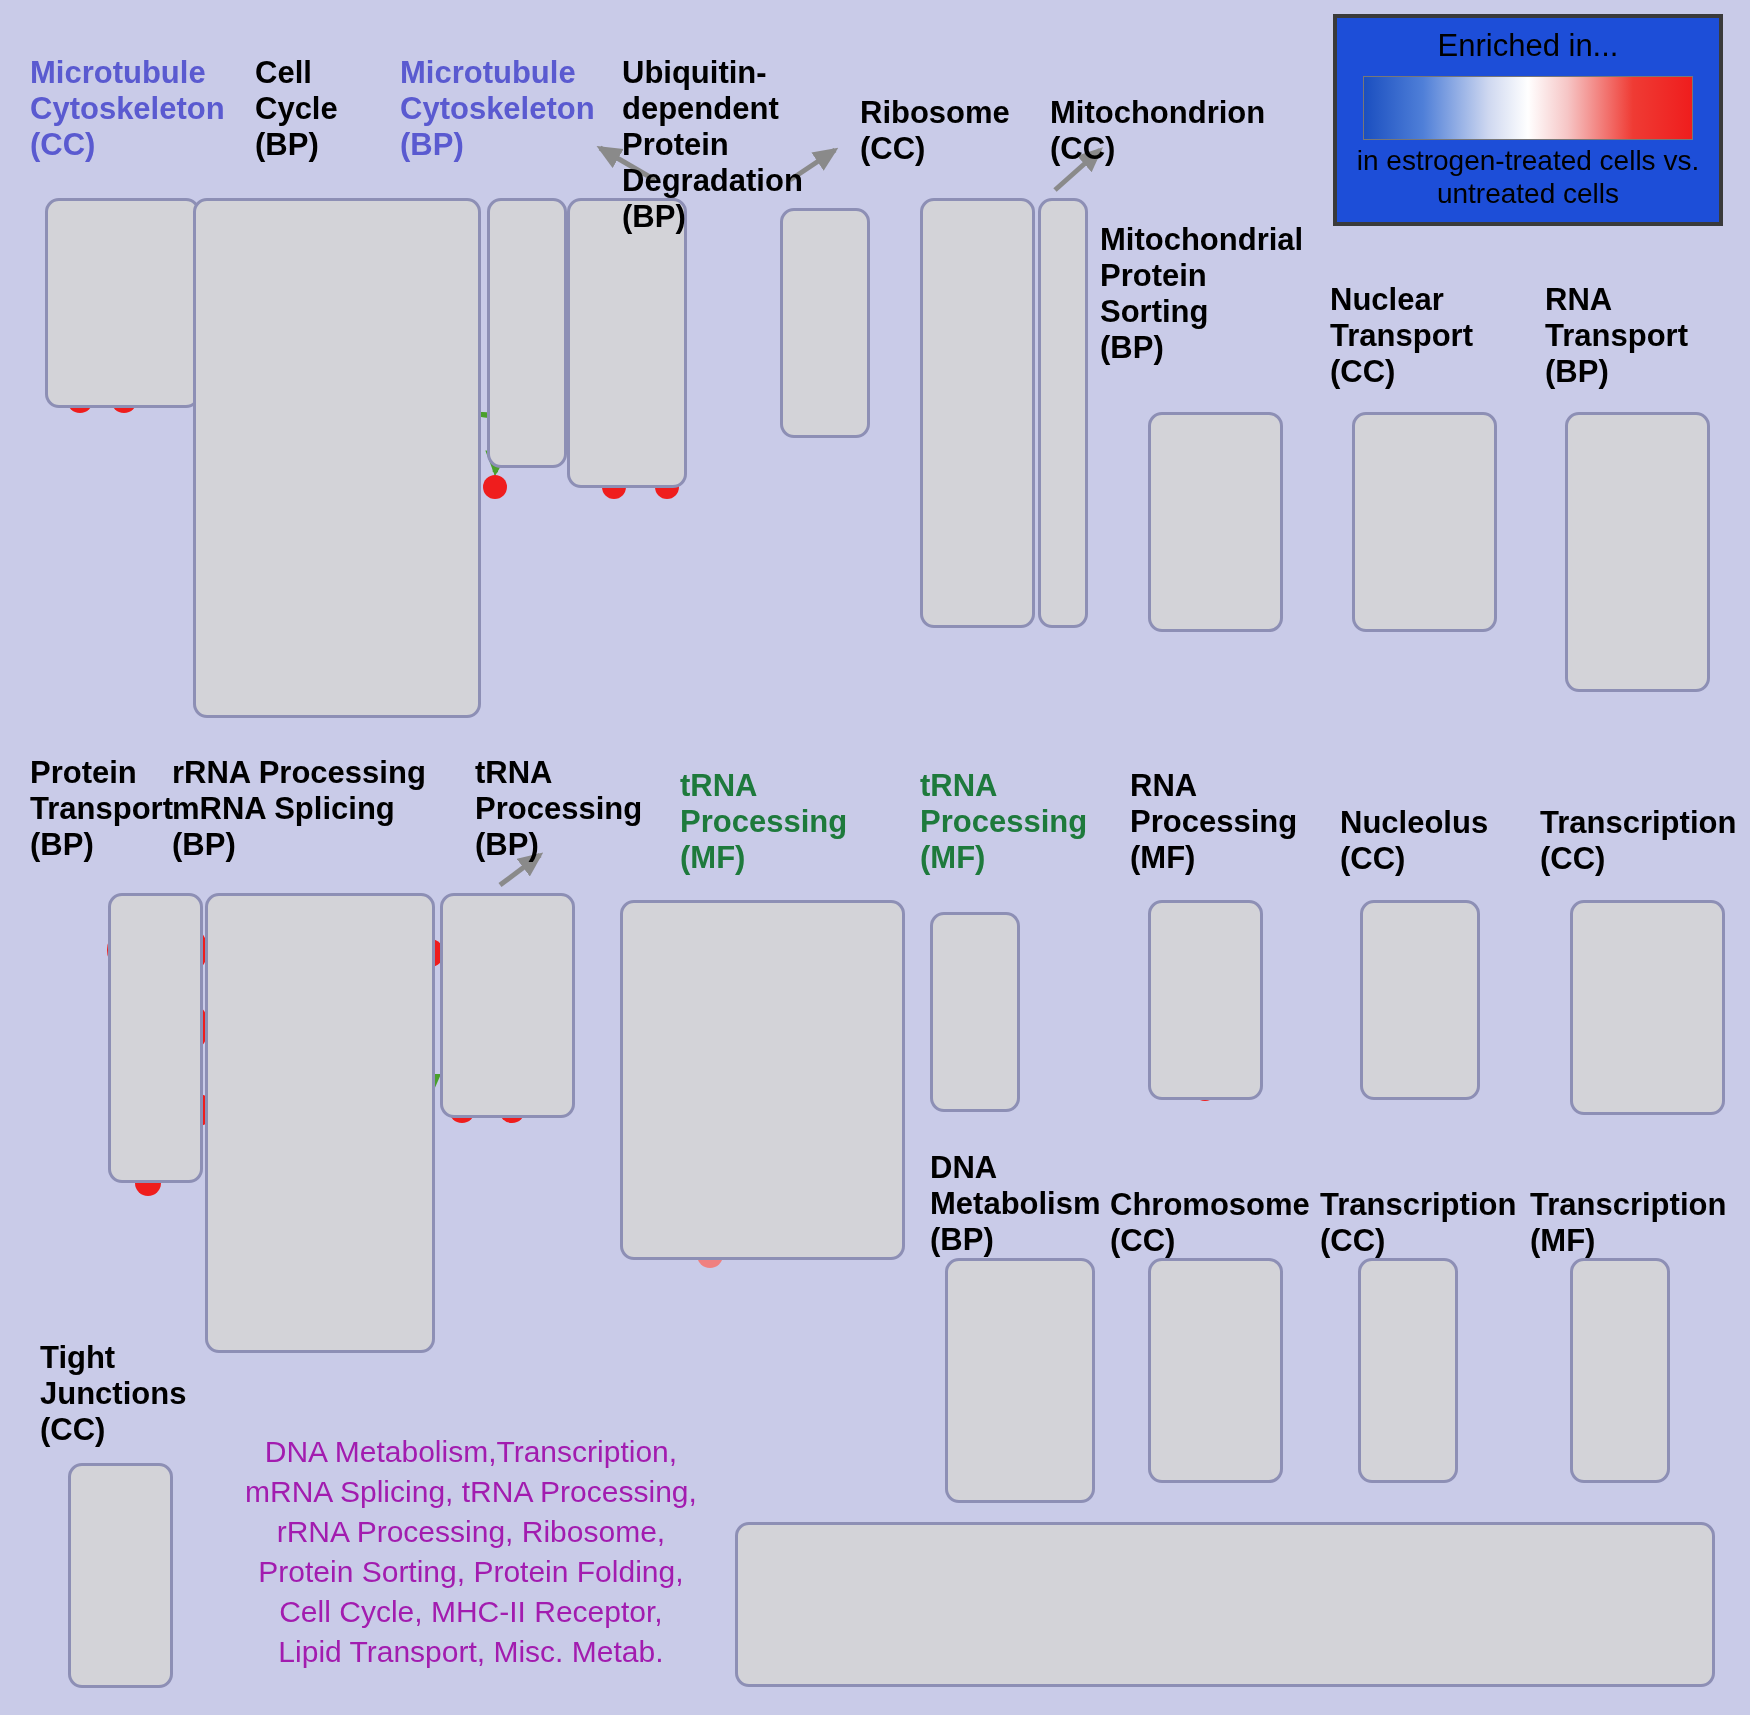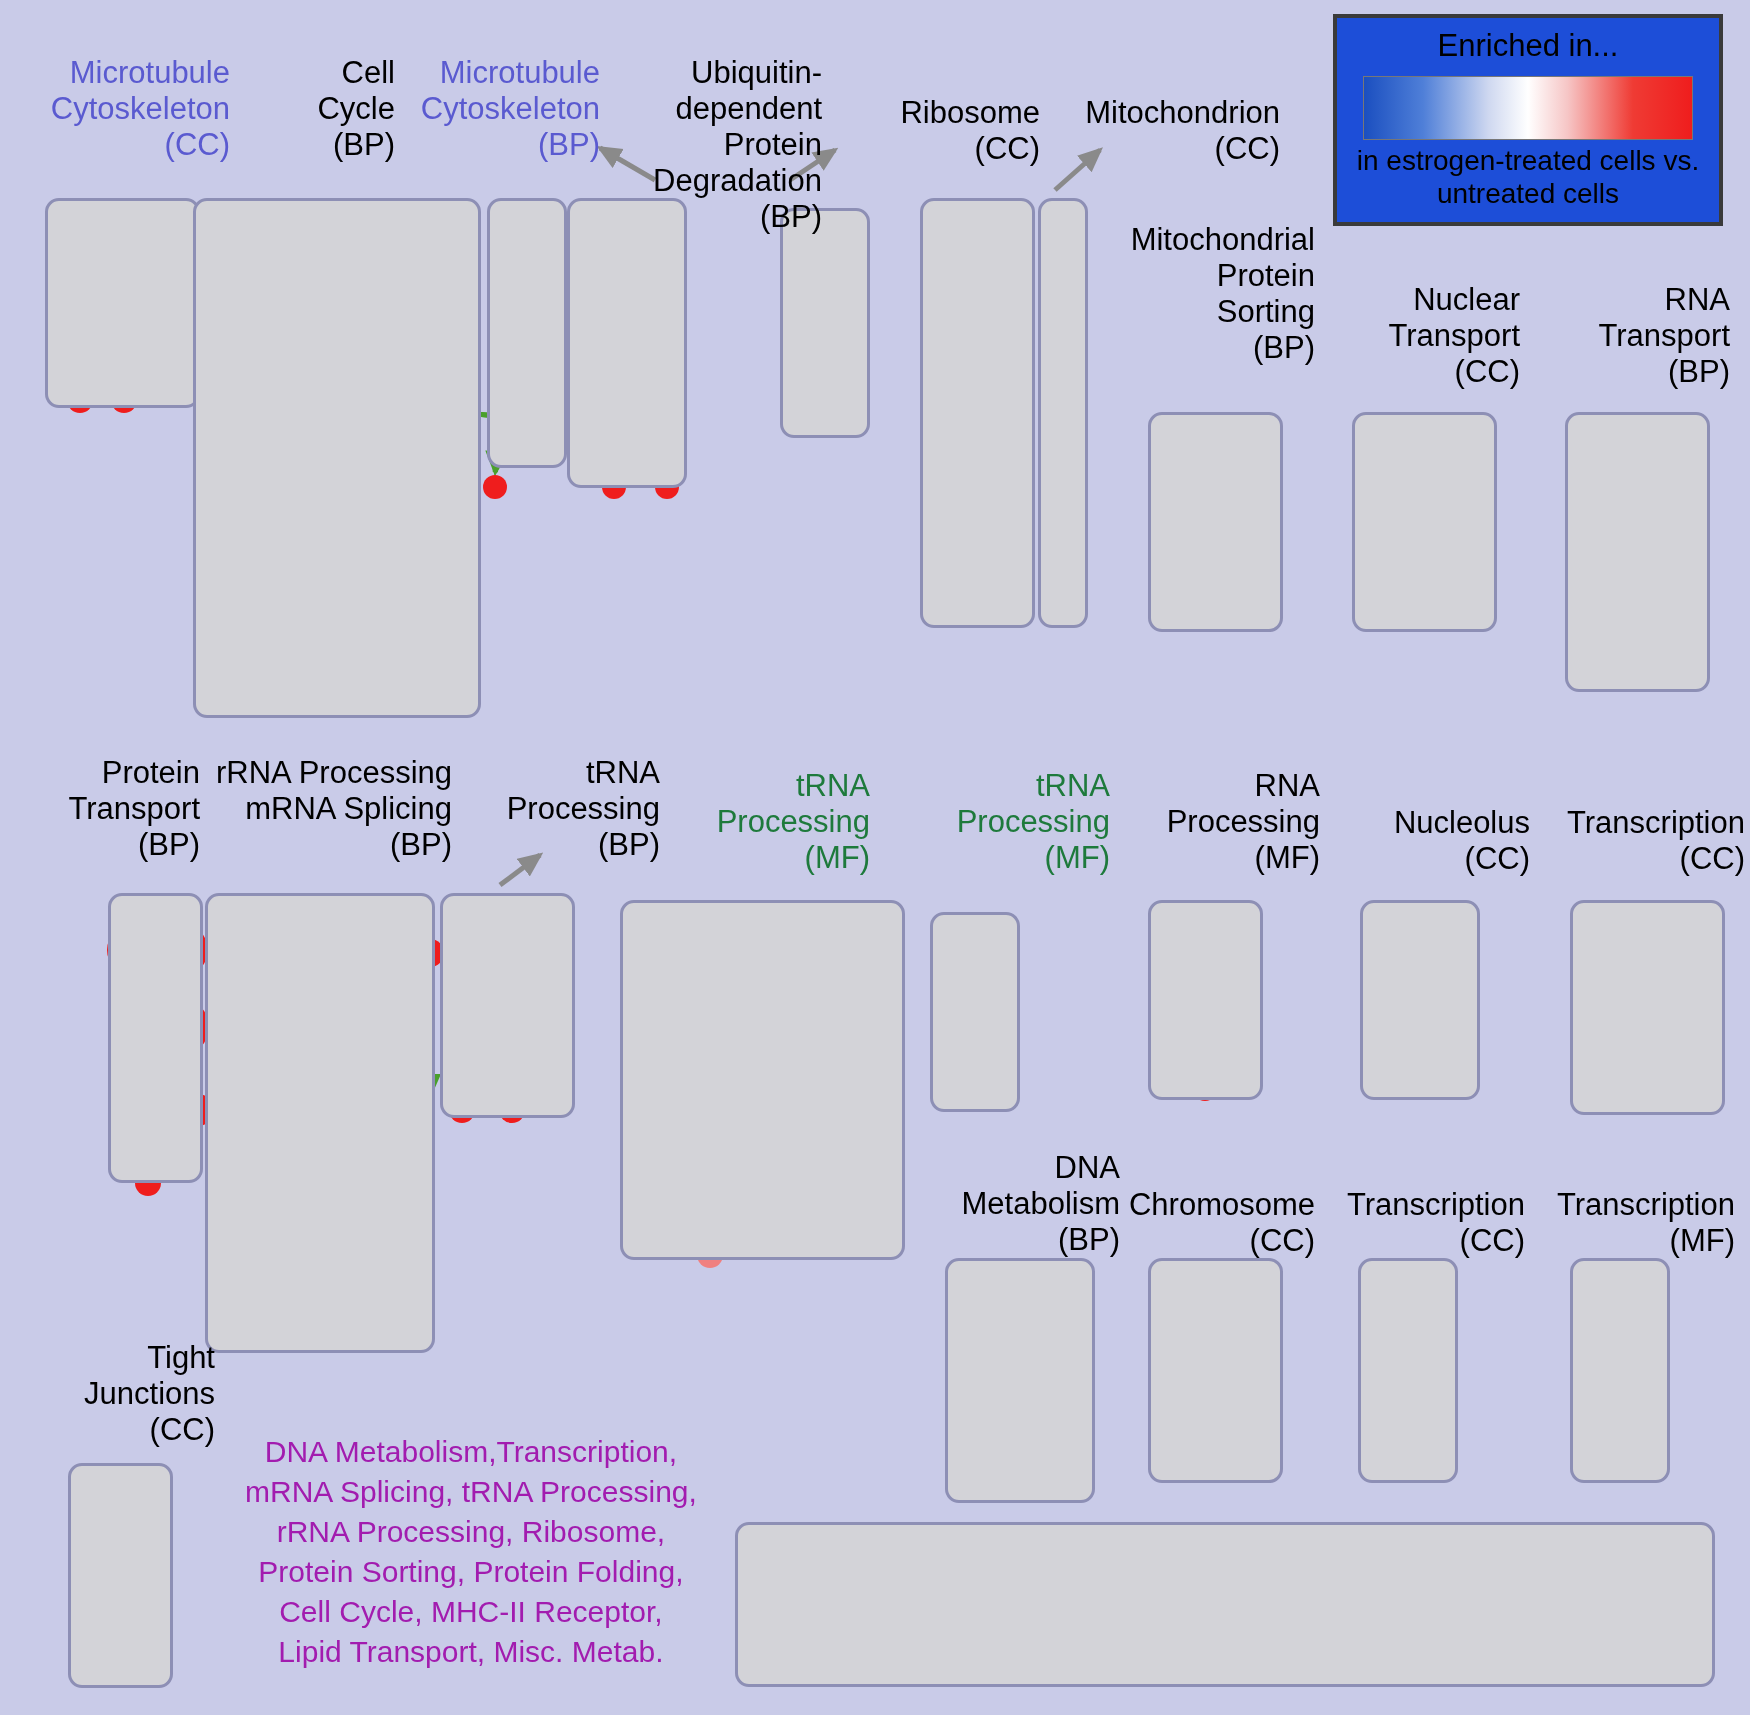--- a/index.html
+++ b/index.html
@@ -6,26 +6,27 @@
   body{
     width:1750px;height:1715px;
     background:#c9cbe8;
     font-family:"Liberation Sans", sans-serif;
     overflow:hidden;
     position:relative;
   }
   #canvas{position:absolute;left:0;top:0;width:1750px;height:1715px;}
   .label{
     position:absolute;
-    text-align:right;
+    text-align:left;
     color:#000;
     font-size:31px;
     line-height:36px;
     white-space:pre-line;
     font-family:"Liberation Sans", sans-serif;
+    font-weight:bold;
   }
   .label.blue{color:#5a5ad0;}
   .label.green{color:#1e7a3c;}
   .panel{
     position:absolute;
     background:#d3d3d8;
     border:3px solid #8d8fb5;
     border-radius:14px;
     box-sizing:border-box;
   }

